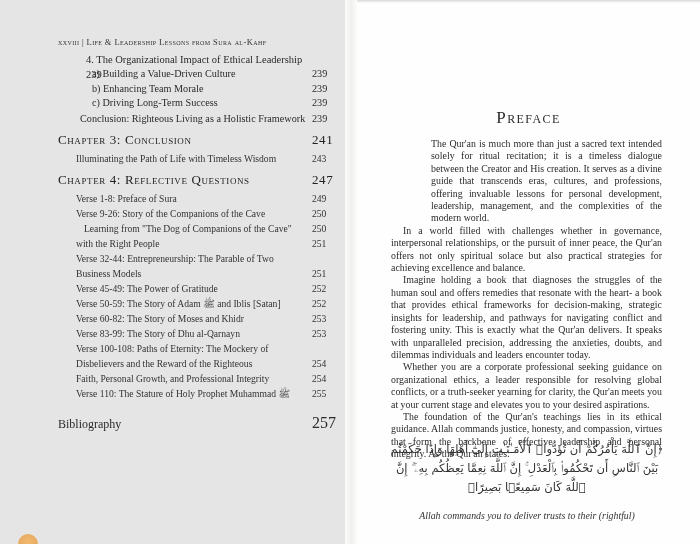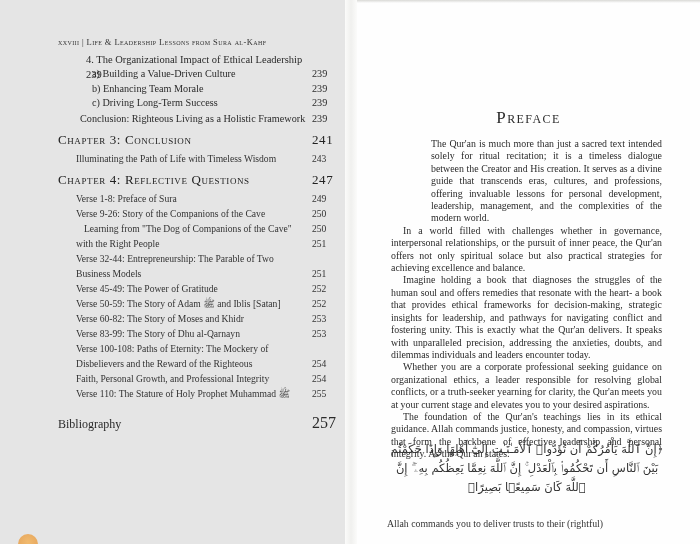--- a/index.html
+++ b/index.html
@@ -57,21 +57,21 @@
   }
   .preface-body p { margin: 0; text-indent: 12px; }
   .preface-body p.first { text-indent: 0; margin-left: 40px; }
   .arabic {
     position: absolute; left: 30px; width: 280px; top: 440px;
     text-align: center; direction: rtl;
     font-family: "DejaVu Sans", sans-serif; font-size: 11.5px; line-height: 19px; color: #333;
   }
   .translation {
     position: absolute; left: 30px; width: 280px; top: 510px;
-    text-align: left; font-size: 9.8px; color: #333; margin-top: 8px;
+    text-align: center; font-style: italic; font-size: 9.8px; color: #333;
   }
   .thumb {
     position: absolute; left: 18px; top: 534px; width: 20px; height: 20px; border-radius: 50%;
     background: radial-gradient(circle at 50% 40%, #f3b35a, #e9a049 60%, #f5d9b0);
     opacity: 0.85;
   }
 </style>
 </head>
 <body>
 

